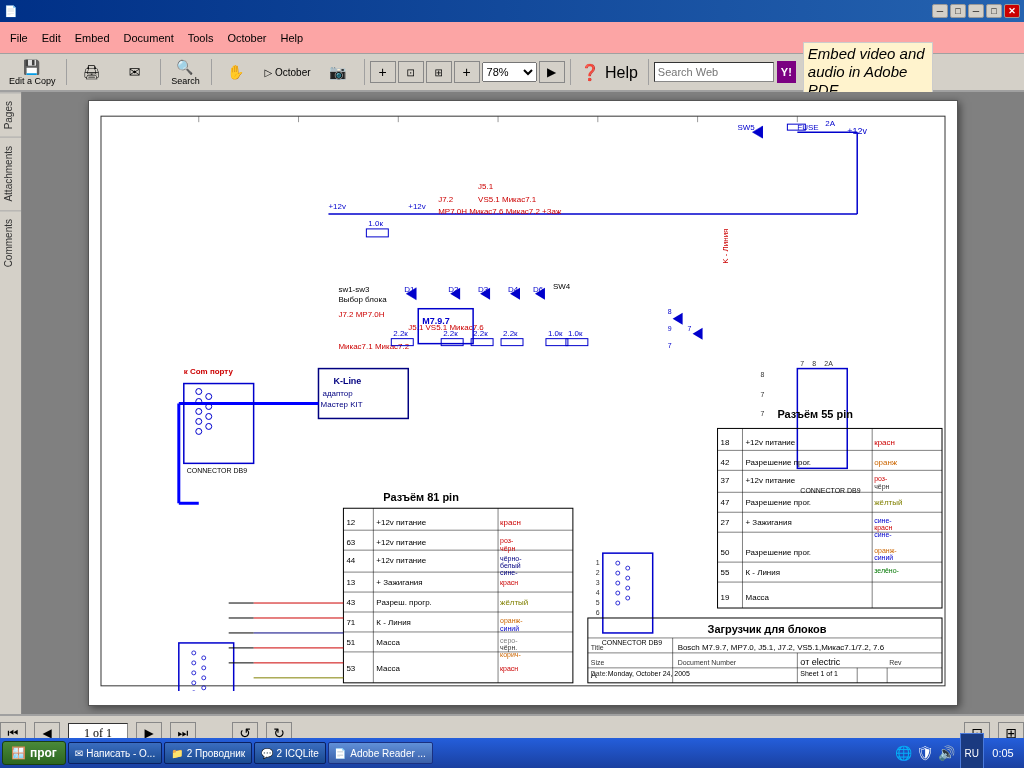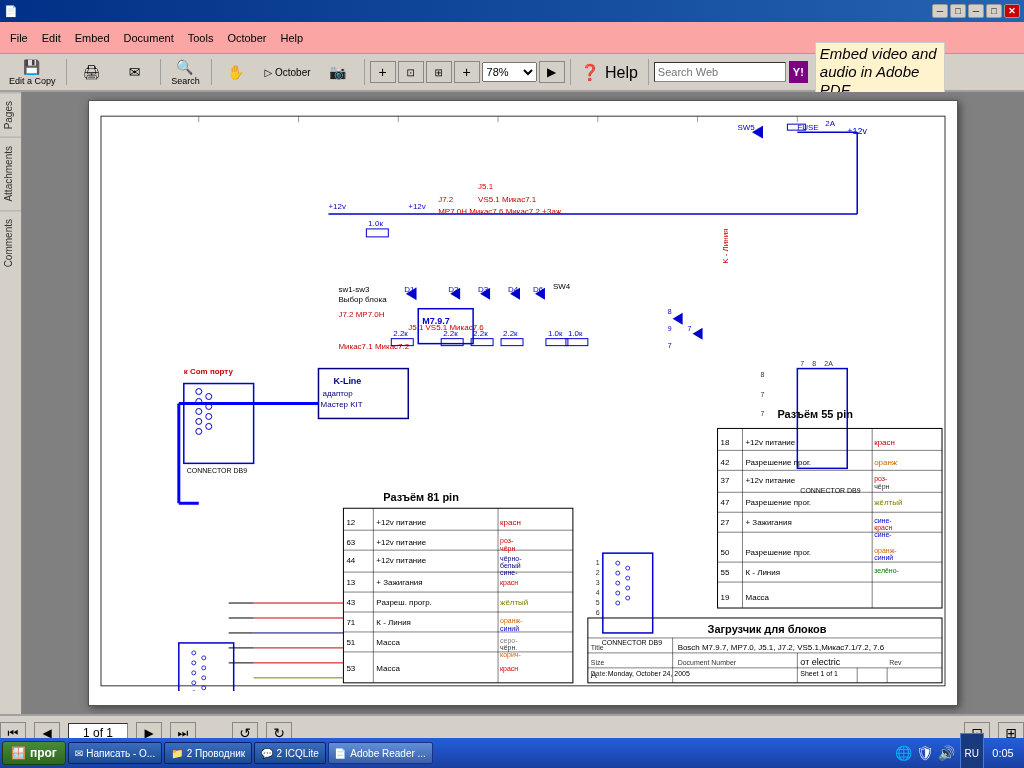--- a/index.html
+++ b/index.html
@@ -61,21 +61,21 @@
     }
     .toolbar-icon { font-size: 14px; }
     .toolbar-sep { width: 1px; height: 26px; background: #a0a0a0; margin: 0 2px; }
     .toolbar-zoom {
       display: flex; align-items: center; gap: 2px;
     }
     .zoom-select {
       width: 55px; height: 20px; font-size: 11px;
     }
     .search-web-input {
-      width: 132px; height: 20px; font-size: 11px;
+      width: 120px; height: 20px; font-size: 11px;
       border: 1px inset #888; padding: 0 3px;
     }
 
     
     #main-container {
       display: flex;
       height: calc(768px - 22px - 20px - 38px - 36px - 30px);
       background: #808080;
       position: relative;
     }
@@ -139,20 +139,21 @@
       display: flex; align-items: center; justify-content: center;
       font-size: 12px;
     }
     .page-indicator {
       padding: 2px 8px;
       border: 1px inset #888;
       background: white;
       font-size: 12px;
       min-width: 60px;
       text-align: center;
+      font-family: Liberation Serif, serif;
     }
     .nav-icon-btn {
       width: 26px; height: 22px;
       background: #d4d0c8;
       border: 1px solid #888;
       cursor: pointer;
       display: flex; align-items: center; justify-content: center;
       font-size: 14px;
     }
 

